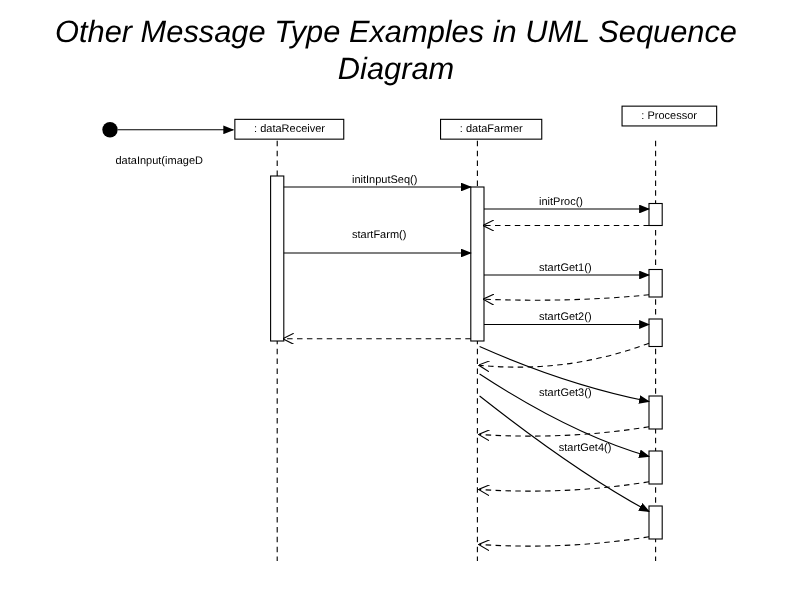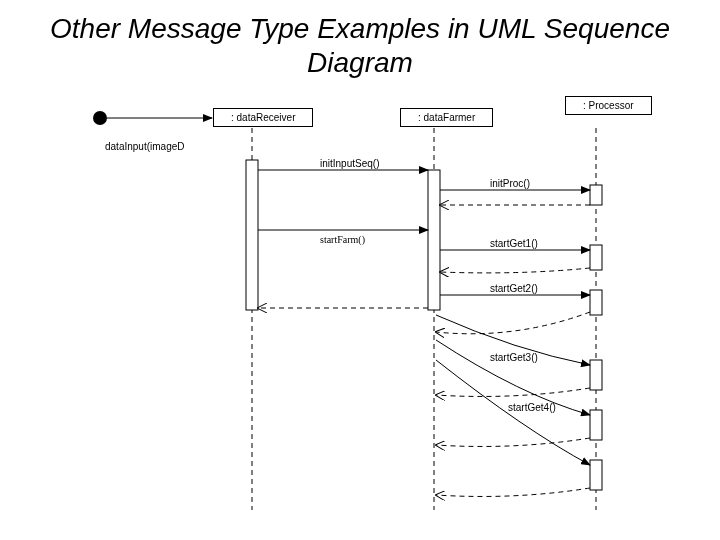--- a/index.html
+++ b/index.html
@@ -14,21 +14,21 @@
 <div class="title">Other Message Type Examples in UML Sequence Diagram</div>
 
 <div class="lifeline-box" style="left:213px;top:108px;">: dataReceiver</div>
 <div class="lifeline-box" style="left:400px;top:108px;text-align:right;">: dataFarmer</div>
 <div class="lifeline-box" style="left:565px;top:96px;text-align:center;">: Processor</div>
 
 <div class="msg-label" style="left:105px;top:105px;margin-top:36px;">dataInput(imageD</div>
 
 <div class="msg-label" style="left:320px;top:158px;">initInputSeq()</div>
 <div class="msg-label" style="left:490px;top:178px;">initProc()</div>
-<div class="msg-label" style="left:320px;top:234px;font-family:Liberation Serif, serif;">startFarm()</div>
+<div class="msg-label" style="left:320px;top:208px;">startFarm()</div>
 <div class="msg-label" style="left:490px;top:238px;text-align:right;">startGet1()</div>
 <div class="msg-label" style="left:490px;top:283px;">startGet2()</div>
 <div class="msg-label" style="left:490px;top:352px;">startGet3()</div>
 <div class="msg-label" style="left:490px;top:402px;margin-left:18px;">startGet4()</div>
 
 <svg width="720" height="540">
   <defs>
     <marker id="closedArrow" markerWidth="10" markerHeight="8" refX="9" refY="4" orient="auto">
       <path d="M0,0 L10,4 L0,8 Z" fill="#000"></path>
     </marker>

